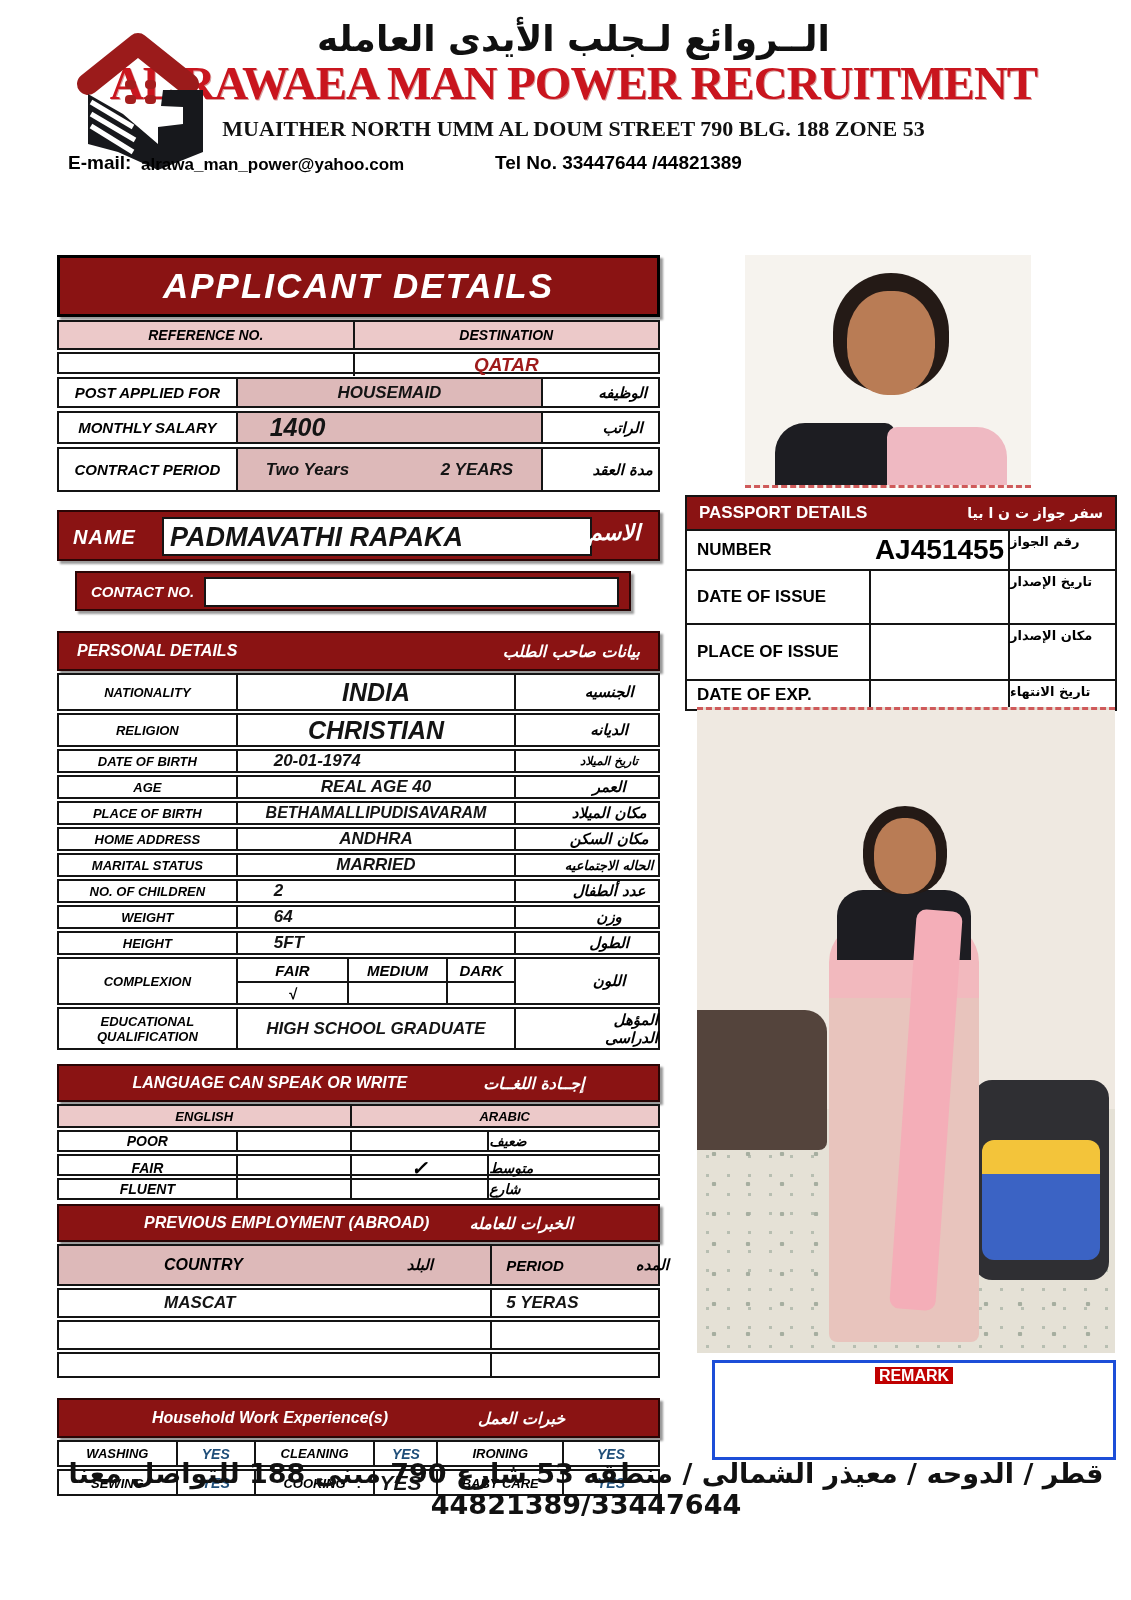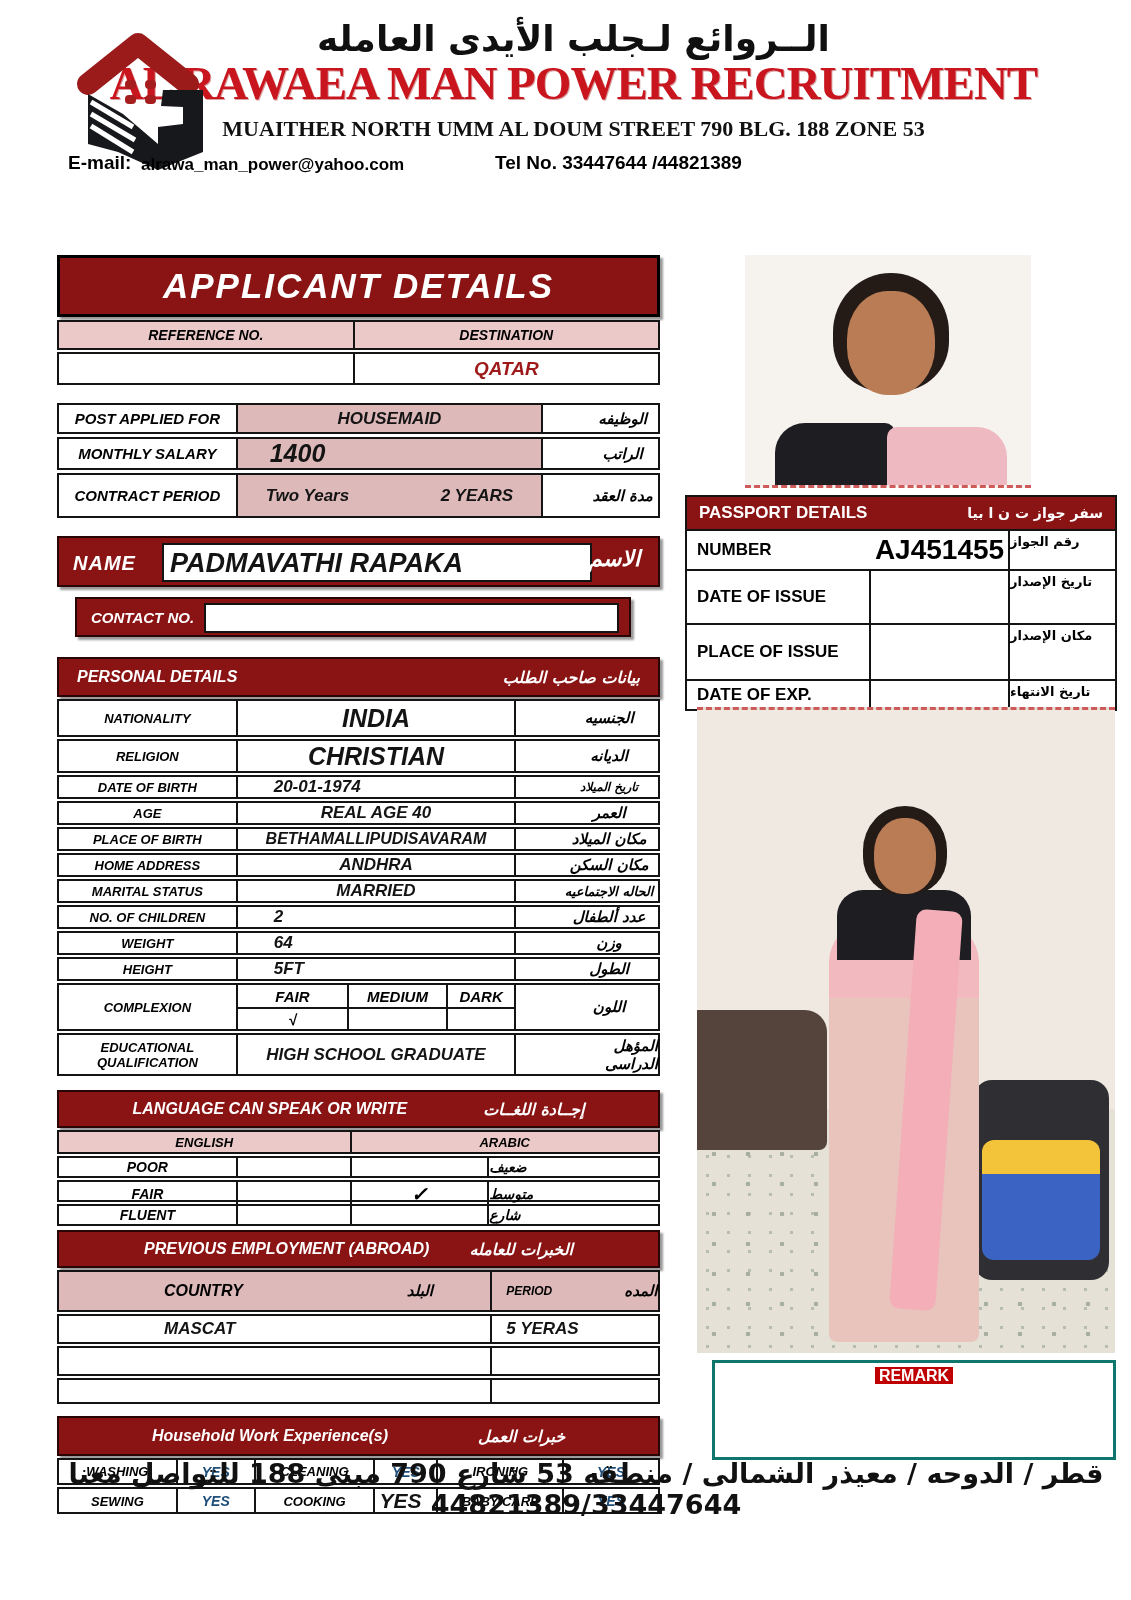--- a/index.html
+++ b/index.html
@@ -27,21 +27,21 @@
   .lab { font-weight:bold; font-size:13px; }
   .val { font-weight:bold; font-size:20px; color:#141414; }
   .cell { display:flex; align-items:center; justify-content:center; }
   .bl { border-left:2px solid #141414; }
 
   .app-title { height:62px; margin-bottom:3px; border:3px solid #000; display:flex; align-items:center; justify-content:center;
                font-size:35px; letter-spacing:2px; }
   .row2 { display:grid; grid-template-columns:49% 51%; }
   .refhead { height:30px; margin-bottom:2px; }
   .refhead .cell { background:var(--pink1); font-size:14px; font-weight:bold; }
-  .refval { height:33px; margin-bottom:18px; }
+  .refval { height:22px; margin-bottom:3px; }
   .qatar { color:#9e1a1a; font-size:19px; font-weight:bold; }
   .row3 { display:grid; grid-template-columns:29.5% 51% 19.5%; }
   .prow { margin-bottom:3px; }
   .prow .pv { background:var(--pink2); }
   .arlab { font-weight:bold; font-size:15px;padding-left:44px; }
 
   .name-bar { position:relative; height:51px; margin-top:18px; margin-bottom:10px; }
   .name-lab { position:absolute; left:14px; top:14px; font-size:20px; letter-spacing:1px; }
   .name-box { position:absolute; left:103px; top:5px; width:430px; height:39px; background:#fff;
               border:2px solid #141414; color:#141414; font-size:27px; font-weight:bold; padding-left:6px; line-height:36px; }
@@ -106,21 +106,21 @@
   .pass-head { height:34px; display:flex; align-items:center; justify-content:space-between; padding:0 12px;
                background:var(--dkred); color:#fff; font-weight:bold; border-bottom:2px solid #141414; }
   .pass-head .en { font-size:17px; } .pass-head .arr { font-size:14px; }
   .pass-grid { display:grid; grid-template-columns:43% 32% 25%; border-bottom:2px solid #141414; }
   .pass-grid:last-child { border-bottom:none; }
   .pass-lab { font-weight:bold; font-size:17px; justify-content:flex-start; padding-left:10px; }
   .pass-ar { justify-content:flex-end; padding-right:8px; font-size:13px; font-weight:bold; align-items:flex-start; padding-top:3px; }
   .pass-num { font-size:28px; font-weight:bold; }
   .h40{height:40px}.h54{height:54px}.h56{height:56px}.h28{height:28px}
 
-  .remark { position:absolute; left:27px; top:1105px; width:404px; min-height:100px; border:3px solid #0f766e; background:#fff; padding:4px 10px 6px; }
+  .remark { position:absolute; left:27px; top:1105px; width:404px; min-height:100px; border:3px solid #1d4ed8; background:#fff; padding:4px 10px 6px; }
   .remark-title { text-align:center; margin-bottom:2px; }
   .remark-title span { background:#c00000; color:#fff; font-weight:bold; font-size:16px; padding:0 4px; }
   .remark-body { font-weight:bold; font-size:14.5px; line-height:1.35; color:#111; }
   .remark-blank { color:#7a1010; letter-spacing:1px; }
 
   .footer-ar { position:absolute; left:57px; top:1458px; width:1058px; text-align:center;
                font-size:27px; font-weight:bold; color:#111; }
 
   :root { --dkred:#8a1313; --pink1:#ecc9c9; --pink2:#ddb9b9; }
 </style>
@@ -304,38 +304,38 @@
     <div class="sec-head bar-red" style="margin-top:4px;height:38px;justify-content:center;gap:40px">
       <span class="en">PREVIOUS EMPLOYMENT (ABROAD)</span>
       <span class="arr ar">الخبرات للعامله</span>
     </div>
     <div class="strip emp-grid emp-cols">
       <div class="chead">
         <span class="lab" style="font-size:16px;margin-left:105px">COUNTRY</span>
         <span class="arlab ar" style="margin-left:120px">البلد</span>
       </div>
       <div class="chead bl">
-        <span class="lab" style="font-size:12px;margin-left:14px">PERIOD</span>
+        <span class="lab" style="font-size:15px;margin-left:14px">PERIOD</span>
         <span class="arlab ar" style="margin-left:28px">المده</span>
       </div>
     </div>
     <div class="strip emp-grid emp-r r">
       <div class="cell val sm" style="justify-content:flex-start;padding-left:105px">MASCAT</div>
       <div class="cell bl val sm" style="justify-content:flex-start;padding-left:14px">5 YERAS</div>
     </div>
     <div class="strip emp-grid emp-r r">
       <div class="cell"></div>
       <div class="cell bl"></div>
     </div>
     <div class="strip emp-grid h26 r">
       <div class="cell"></div>
       <div class="cell bl"></div>
     </div>
 
-    <div class="sec-head bar-red" style="margin-top:12px;height:40px;justify-content:center;gap:90px">
+    <div class="sec-head bar-red" style="margin-top:20px;height:40px;justify-content:center;gap:90px">
       <span class="en">Household Work Experience(s)</span>
       <span class="arr ar">خبرات العمل</span>
     </div>
     <div class="strip hh-grid hh-row r">
       <div class="cell lab">WASHING</div>
       <div class="cell bl yes">YES</div>
       <div class="cell bl lab">CLEANING</div>
       <div class="cell bl yes">YES</div>
       <div class="cell bl lab">IRONING</div>
       <div class="cell bl yes">YES</div>

